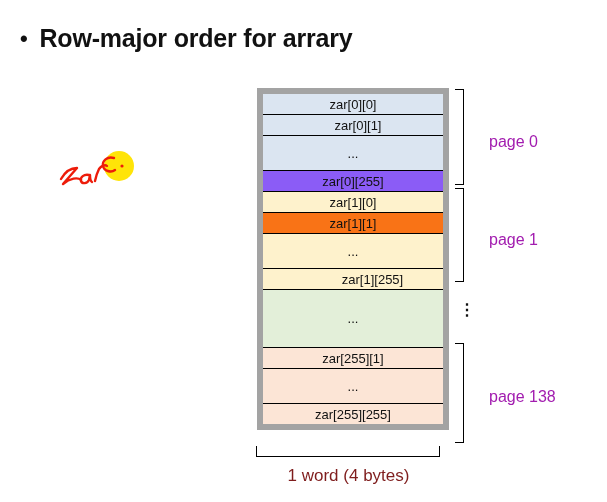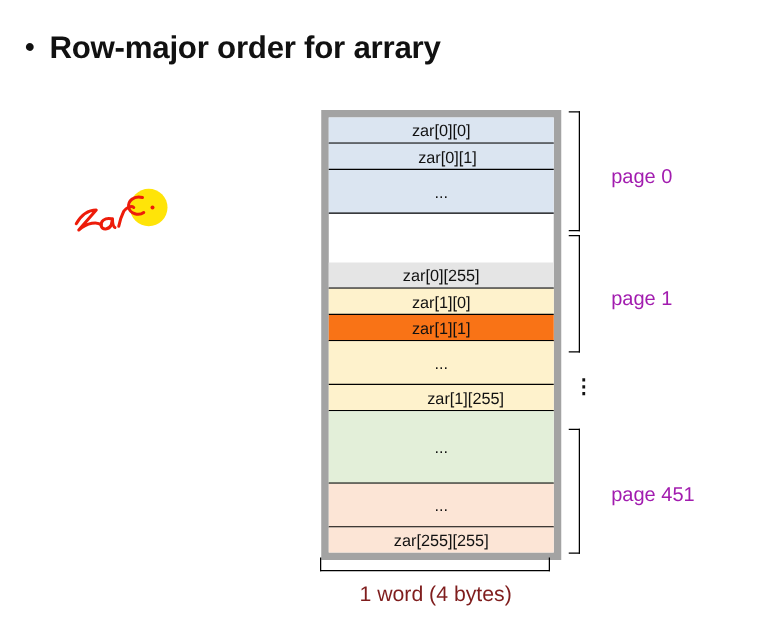--- a/index.html
+++ b/index.html
@@ -101,36 +101,37 @@
       <path d="M45,41 C46,36 48,31 49,29 C51,26 55,24 57,26" stroke="#ed1c0a"></path>
       <path d="M64,18 C57,16 52,21 53,26 C54,31 61,33 65,30" stroke="#ed1c0a"></path>
       <circle cx="72" cy="26" r="1.6" stroke="none" fill="#ed1c0a"></circle>
     </g>
   </svg>
 
   <div class="memory-table" id="memory-table">
       <div class="cell" style="background: rgb(219, 229, 241);">zar[0][0]</div>
       <div class="cell" style="background: rgb(219, 229, 241); padding-left: 10px;">zar[0][1]</div>
       <div class="cell tall" style="background: rgb(219, 229, 241);">...</div>
-      <div class="cell" style="background: #e5e5e5; margin-top: 39px;">zar[0][255]</div>
+      <div class="cell" style="background: #8b5cf6;">zar[0][255]</div>
       <div class="cell" style="background: rgb(254, 242, 204);">zar[1][0]</div>
       <div class="cell" style="background: #f97316;">zar[1][1]</div>
       <div class="cell tall" style="background: rgb(254, 242, 204);">...</div>
       <div class="cell" style="background: rgb(254, 242, 204); padding-left: 39px;">zar[1][255]</div>
       <div class="cell xtall" style="background: rgb(227, 239, 217);">...</div>
+      <div class="cell" style="background: rgb(252, 229, 214);">zar[255][1]</div>
       <div class="cell tall" style="background: rgb(252, 229, 214);">...</div>
       <div class="cell" style="background: rgb(252, 229, 214);">zar[255][255]</div>
     </div>
 
   <div class="bracket b-page0"></div>
   <div class="bracket b-page1"></div>
   <div class="bracket b-page255"></div>
 
   <div class="page-label l-page0">page 0</div>
   <div class="page-label l-page1">page 1</div>
-  <div class="page-label l-page255">page 451</div>
+  <div class="page-label l-page255">page 138</div>
 
   <div class="v-ellipsis">⋮</div>
 
   <div class="width-bracket"></div>
   <div class="width-label">1 word (4 bytes)</div>
 
 </div>
 
 </body></html>

